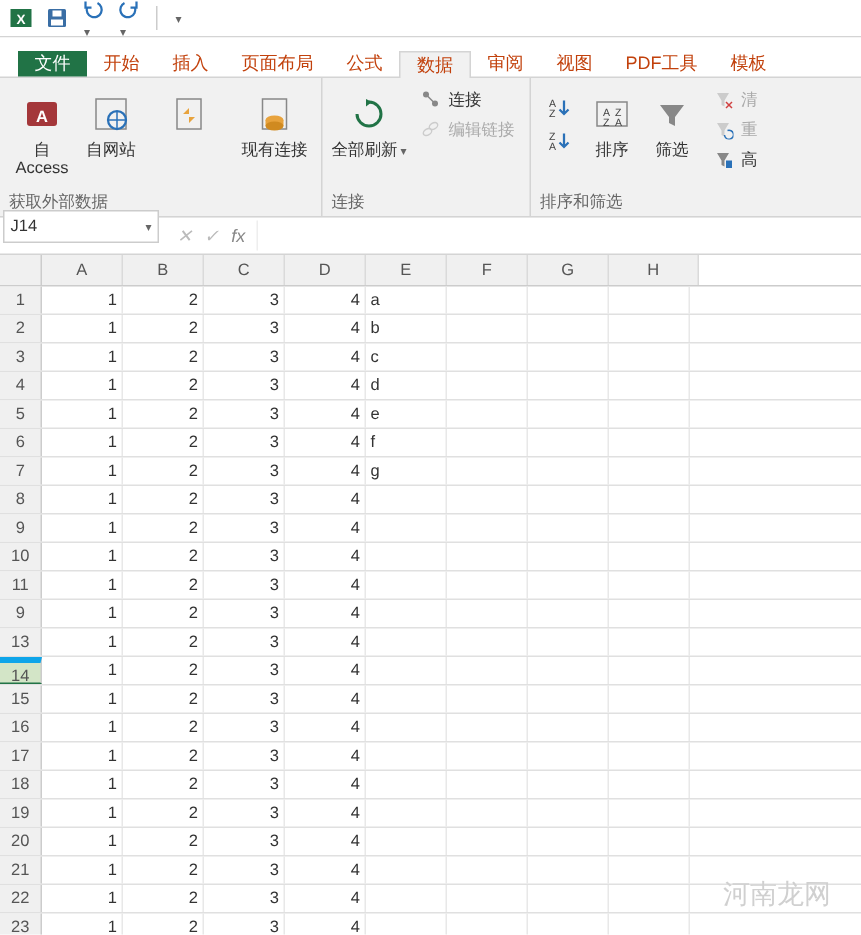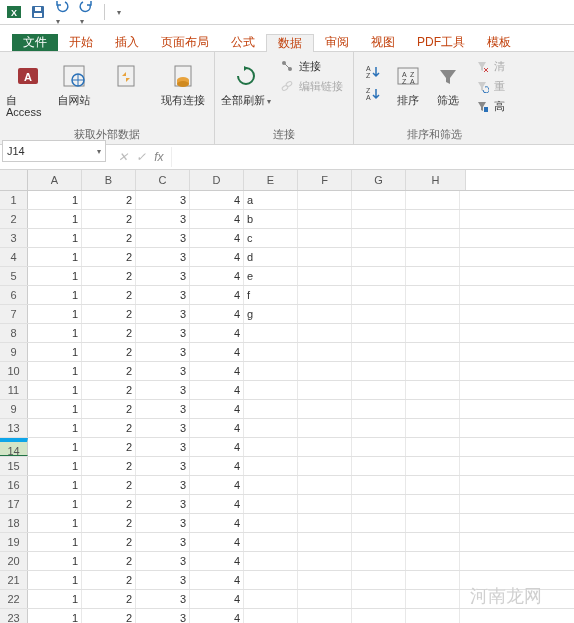--- a/index.html
+++ b/index.html
@@ -6,44 +6,44 @@
 .qat{height:24px;background:#fff;border-bottom:1px solid #d4d4d4;display:flex;align-items:center;padding:0 6px;gap:8px}
 .qat svg{display:block}
 .qat .sep{width:1px;height:16px;background:#ccc;margin:0 2px}
 .tabs{height:26px;background:#fff;border-bottom:1px solid #d4d4d4;display:flex;align-items:flex-end;padding-left:12px}
 .tab{padding:0 11px;display:flex;align-items:center;color:#c2410c;cursor:pointer;font-size:12px}
 .tab.file{background:#217346;color:#fff}
 .tab.active{background:#f1f1f1;border:1px solid #d4d4d4;border-bottom:none;margin-bottom:-1px}
 .ribbon{height:92px;background:#f1f1f1;border-bottom:1px solid #d4d4d4;display:flex}
 .group{border-right:1px solid #d4d4d4;display:flex;flex-direction:column;padding:4px 6px 2px}
 .group-body{flex:1;display:flex;align-items:flex-start;gap:4px}
-.group-label{text-align:center;font-size:11px;color:#666;padding-top:2px}
+.group-label{text-align:left;font-size:11px;color:#666;padding-top:2px}
 .bigbtn{display:flex;flex-direction:column;align-items:center;width:44px;cursor:pointer;padding-top:4px}
 .bigbtn .ic{width:32px;height:32px;display:flex;align-items:center;justify-content:center;margin-bottom:2px}
-.bigbtn .lbl{font-size:11px;line-height:12px}
+.bigbtn .lbl{font-size:11px;text-align:center;line-height:12px}
 .smallbtn{display:flex;align-items:center;gap:4px;height:20px;font-size:11px;cursor:pointer;padding:0 4px}
 .smallbtn .ic{width:16px;height:16px;display:flex;align-items:center;justify-content:center}
 .vstack{display:flex;flex-direction:column;gap:0px;justify-content:flex-start}
 .namebox-row{height:24px;border-bottom:1px solid #d4d4d4;display:flex;align-items:center}
 .namebox{width:94px;height:20px;border:1px solid #ccc;margin:0 4px 12px 2px;display:flex;align-items:center;justify-content:space-between;padding:0 4px;font-size:11px;background:#fff}
 .fx-icons{display:flex;align-items:center;gap:8px;color:#bbb;padding:0 8px}
 .fx-icons span{font-style:italic;}
 .grid{position:relative}
 .colhdr{display:flex;border-bottom:1px solid #ccc;height:20px}
 .corner{width:28px;border-right:1px solid #ccc;background:#f0f0f0;box-sizing:border-box}
 .ch{width:54px;border-right:1px solid #dadada;background:#f0f0f0;text-align:center;font-size:11px;color:#555;line-height:20px;box-sizing:border-box}
 .ch:last-child{width:60px}
 .rows{}
 .row{display:flex;height:18px;border-bottom:1px solid #e0e0e0}
 .rh{width:28px;border-right:1px solid #ccc;background:#f0f0f0;text-align:center;font-size:11px;color:#555;line-height:18px;box-sizing:border-box}
 .rh.sel{background:#d3e5c7;border-top:4px solid #0ea5e9;border-bottom:1px solid #217346}
 .cell{width:54px;border-right:1px solid #e8e8e8;font-size:11px;line-height:18px;padding:0 3px;box-sizing:border-box}
 .cell.num{text-align:right}
 .cell.txt{text-align:left}
-.watermark{position:absolute;right:32px;bottom:20px;font-size:18px;color:#d0d0d0;font-family:"SimSun","Songti SC",serif;font-weight:400;pointer-events:none}
+.watermark{position:absolute;right:20px;bottom:20px;font-size:18px;color:#d0d0d0;font-family:"SimSun","Songti SC",serif;font-weight:400;pointer-events:none}
 .drop{font-size:8px;color:#666;margin-left:2px}
 </style>
 </head>
 <body>
 
 <div class="qat">
   <span>
       <svg width="16" height="16">
         <rect x="1" y="2" width="14" height="12" fill="#217346"></rect>
         <text x="8" y="12" font-size="9" fill="#fff" text-anchor="middle" font-weight="bold">X</text>

